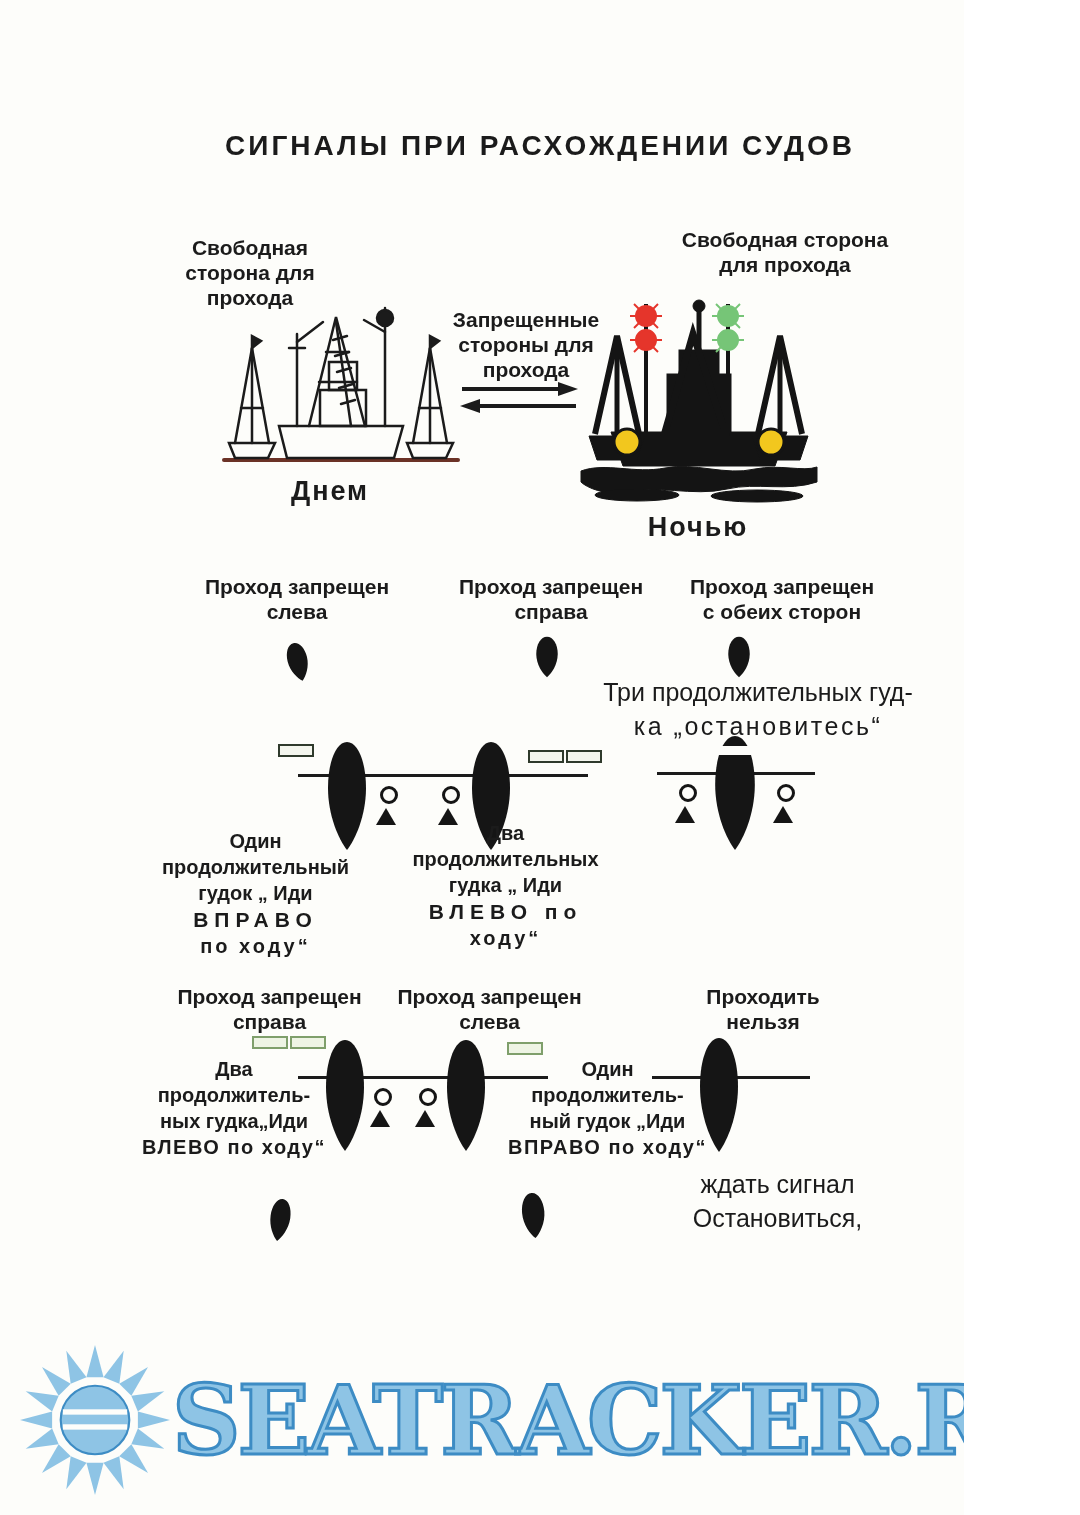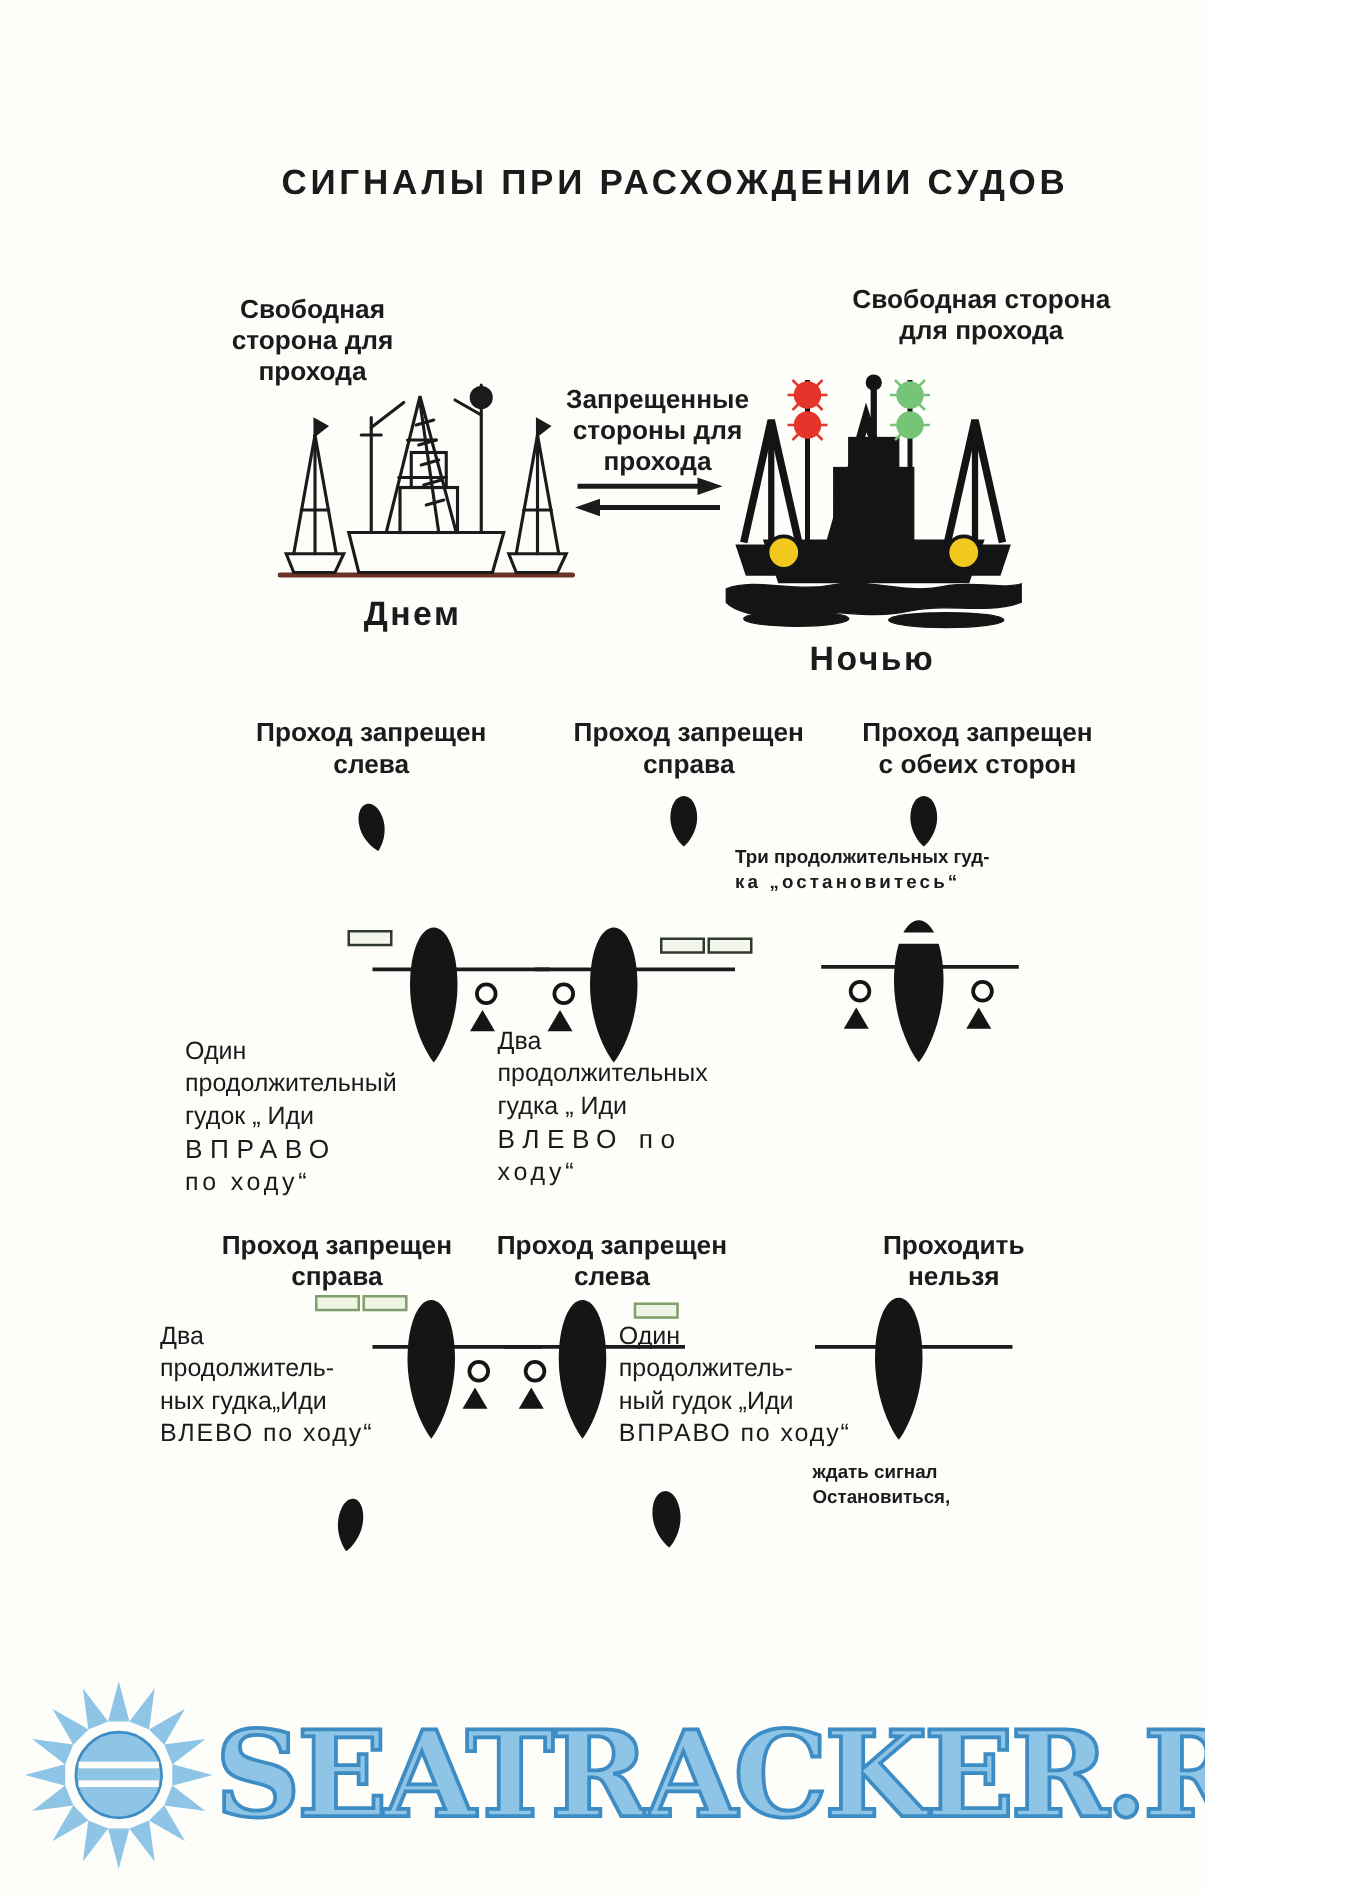--- a/index.html
+++ b/index.html
@@ -5,26 +5,26 @@
   html,body { margin:0; padding:0; background:#ffffff; }
   .page {
     position:relative; width:964px; height:1515px;
     background:#fdfdfa; overflow:hidden;
     font-family:"Liberation Sans", sans-serif;
     color:#1b1b1b;
   }
   .abs { position:absolute; }
   .title-line { font-size:28px; font-weight:700; letter-spacing:3px; line-height:1.25; text-align:center; }
   .lbl { font-size:21px; font-weight:700; line-height:1.18; text-align:center; }
-  .cap { font-size:20px; font-weight:400; line-height:1.3; }
+  .cap { font-size:20px; font-weight:700; line-height:1.3; text-align:center; }
   .cap .sp1 { letter-spacing:6px; font-size:21px; }
   .cap .sp2 { letter-spacing:3px; }
   .cap .sp3 { letter-spacing:1.5px; }
   .shipcap { font-size:27px; font-weight:700; letter-spacing:2px; text-align:center; }
-  .note { font-size:15px; font-weight:700; line-height:1.35; }
+  .note { font-size:25px; font-weight:400; line-height:1.35; text-align:center; }
   .note .spn { letter-spacing:2.5px; }
   .hline { position:absolute; height:3px; background:#1b1b1b; }
   .dash { position:absolute; width:32px; height:9px; background:#f4f6ee; border:2px solid #2f3a2c; }
   .dash-green { border-color:#7f9f6b; background:#eef4e4; }
   .dash-white { position:absolute; width:40px; height:9px; background:#fdfdfa; z-index:3; }
   .ball { position:absolute; width:12px; height:12px; border:3px solid #151515; border-radius:50%; background:#fdfdfa; }
   .cone { position:absolute; width:0; height:0; border-left:10px solid transparent; border-right:10px solid transparent; border-bottom:17px solid #151515; }
   .drop, .drop-sm { position:absolute; }
   .wm-text {
     font-family:"DejaVu Serif", serif; font-weight:700;

